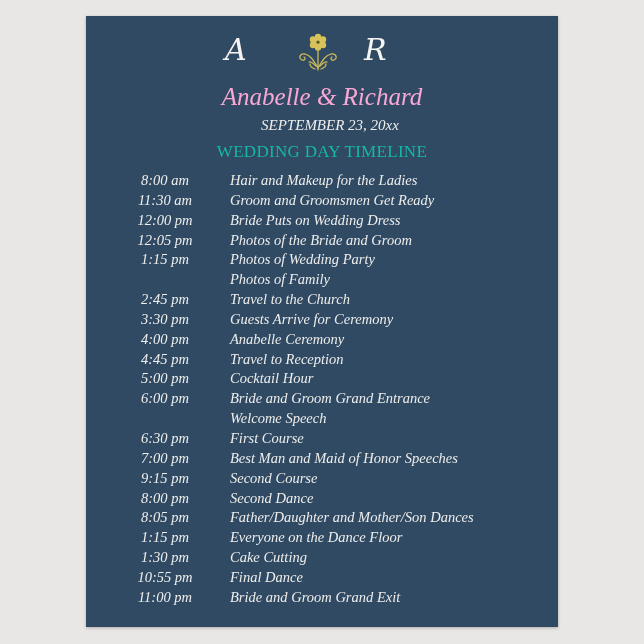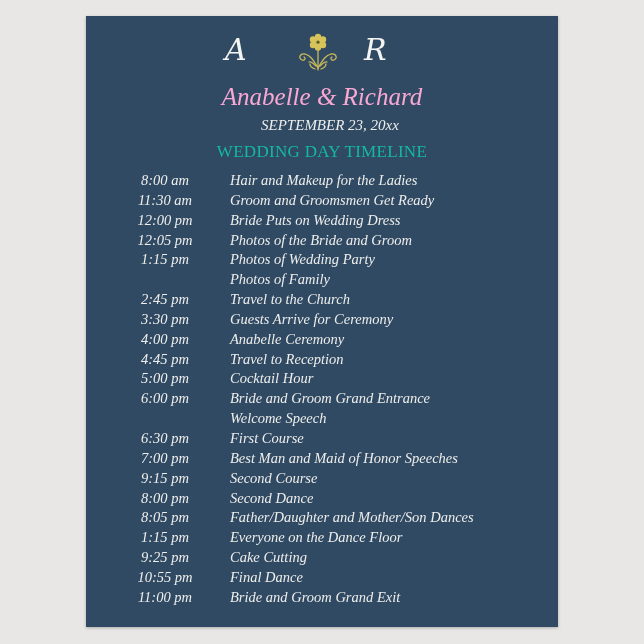--- a/index.html
+++ b/index.html
@@ -182,21 +182,21 @@
       </li>
     <li class="row">
         <span class="time">8:05 pm</span>
         <span class="event">Father/Daughter and Mother/Son Dances</span>
       </li>
     <li class="row">
         <span class="time">1:15 pm</span>
         <span class="event">Everyone on the Dance Floor</span>
       </li>
     <li class="row">
-        <span class="time">9:25 pm</span>
+        <span class="time">1:30 pm</span>
         <span class="event">Cake Cutting</span>
       </li>
     <li class="row">
         <span class="time">10:55 pm</span>
         <span class="event">Final Dance</span>
       </li>
     <li class="row">
         <span class="time">11:00 pm</span>
         <span class="event">Bride and Groom Grand Exit</span>
       </li>

